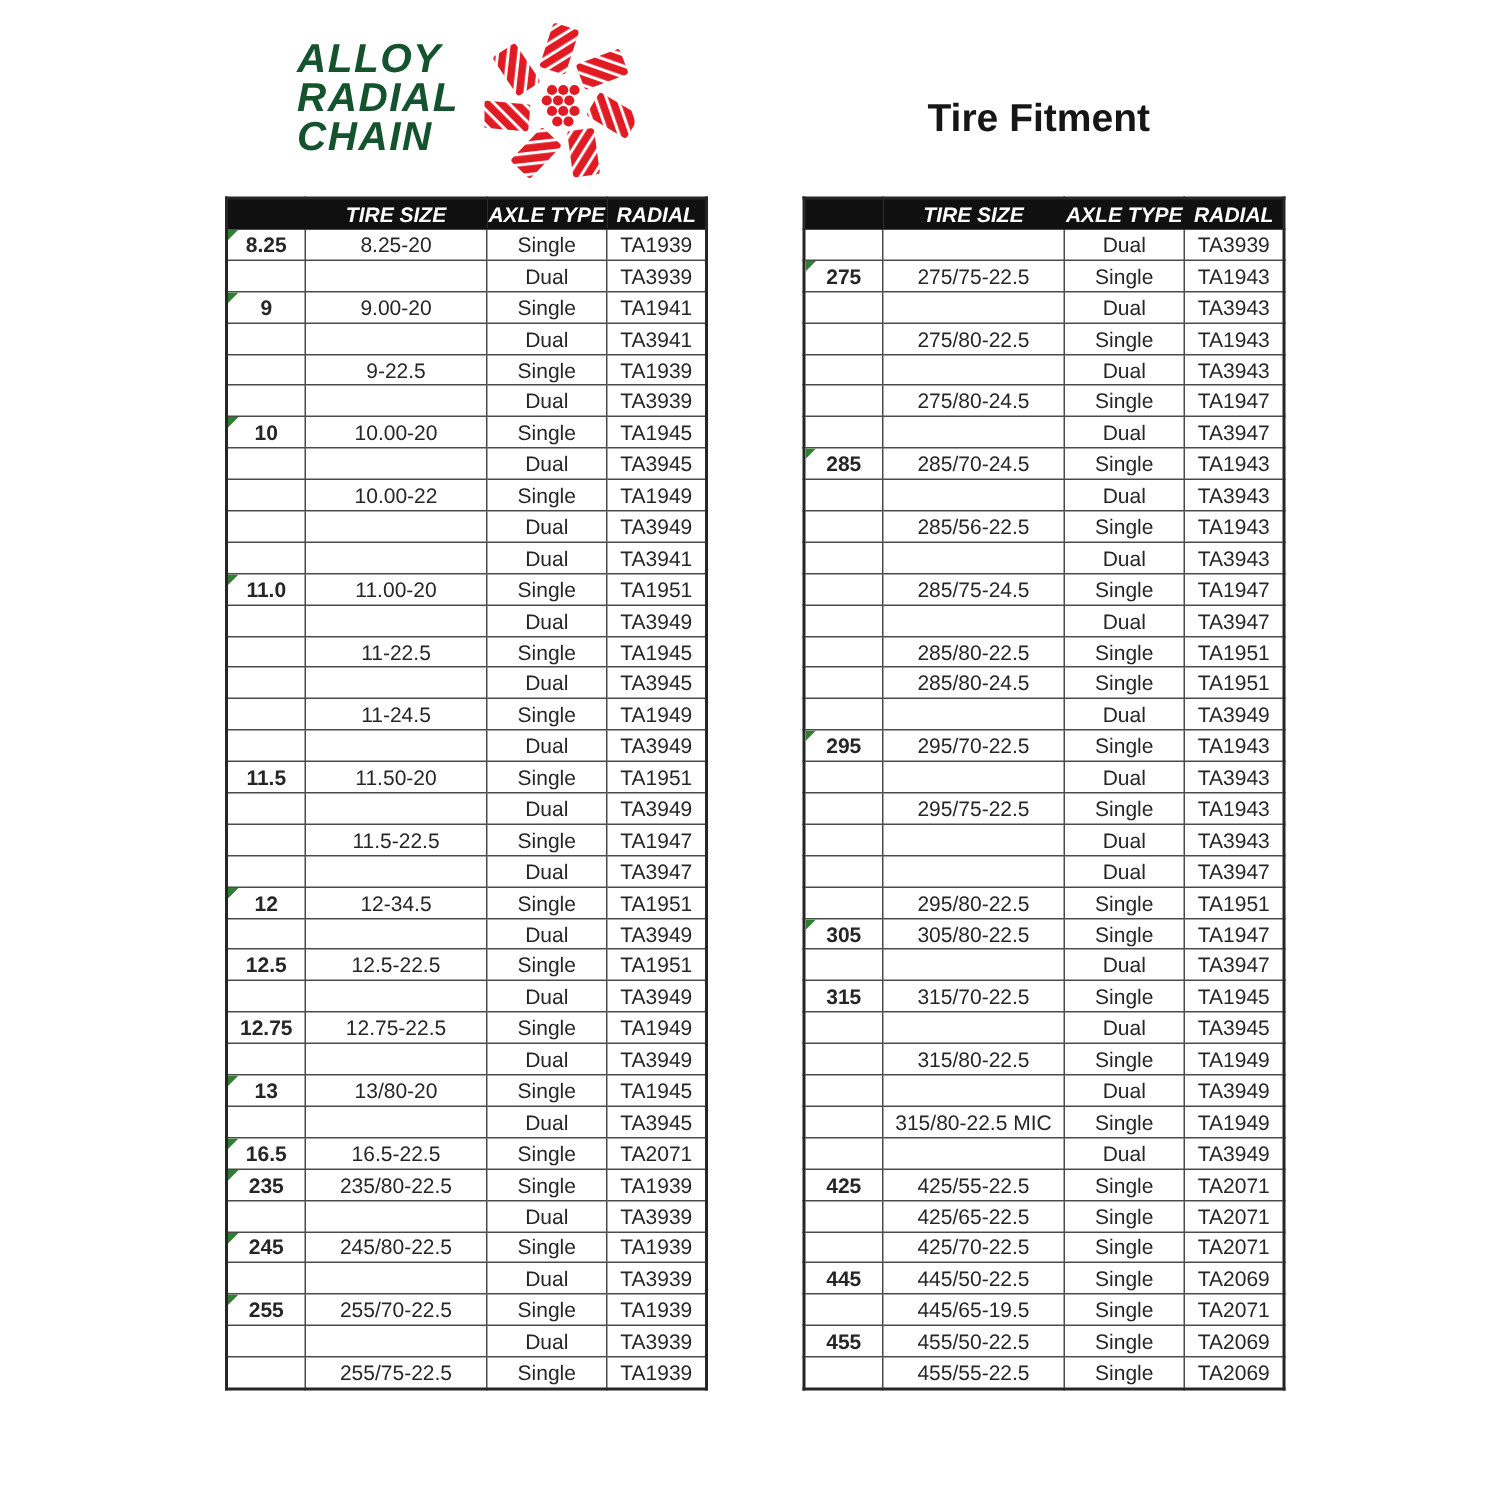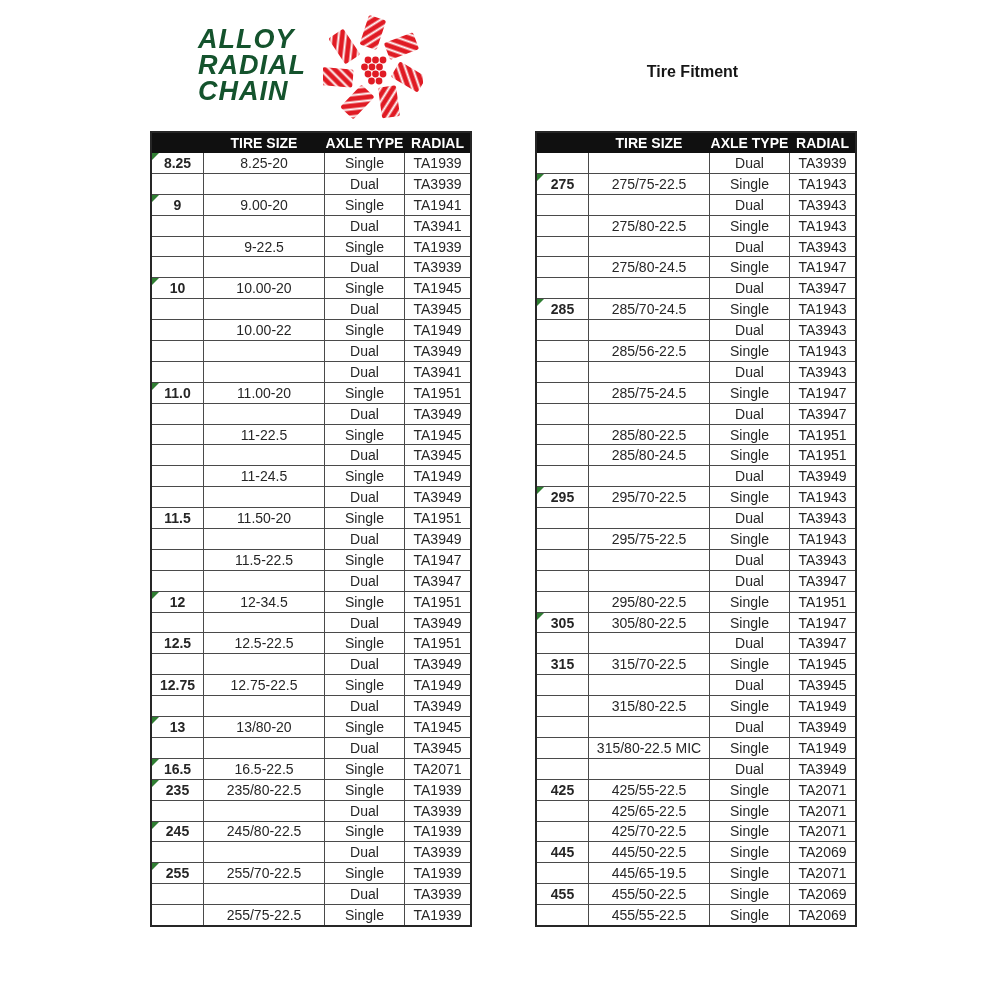--- a/index.html
+++ b/index.html
@@ -10,32 +10,32 @@
   }
   
   .logo-text{
     position:absolute;left:198px;top:26px;
     font-style:italic;font-weight:bold;color:#14532d;
     font-size:27px;line-height:26px;letter-spacing:1px;
   }
   .logo-icon{position:absolute;left:323px;top:14px;width:100px;height:110px;}
   .page-title{
     position:absolute;left:535px;top:63px;width:315px;
-    text-align:center;font-size:16px;font-weight:bold;color:#161616;
+    text-align:center;font-size:26px;font-weight:bold;color:#161616;
   }
   
   .tbl-wrap-left{position:absolute;left:150px;top:131px;}
   .tbl-wrap-right{position:absolute;left:535px;top:131px;}
   table.tbl{
     border-collapse:collapse;table-layout:fixed;width:315px;
     border:2px solid #262626;
   }
   table.tbl th{
     background:#101010;color:#ffffff;border:1.5px solid #101010;
-    font-size:14px;font-weight:bold;height:19px;padding:0;
+    font-size:14px;font-weight:bold;height:19px;padding:0;font-style:italic;
   }
   table.tbl td{
     border:1.5px solid #4a4a4a;height:19.9px;padding:0;
     font-size:14px;color:#262626;text-align:center;
     position:relative;overflow:hidden;white-space:nowrap;
   }
   table.tbl td.c0{font-weight:bold;}
   .c0{width:51px;} .c1{width:120px;} .c2{width:79px;} .c3{width:65px;}
   td.flag::before{
     content:"";position:absolute;top:0;left:0;width:0;height:0;

